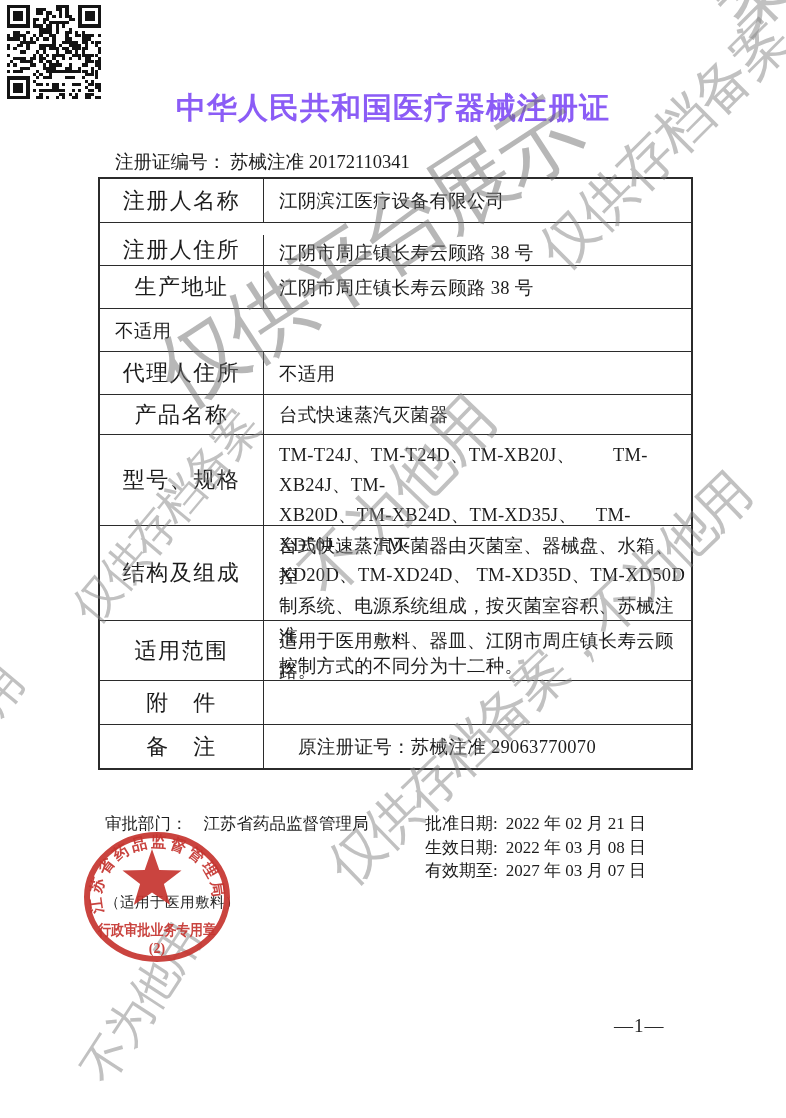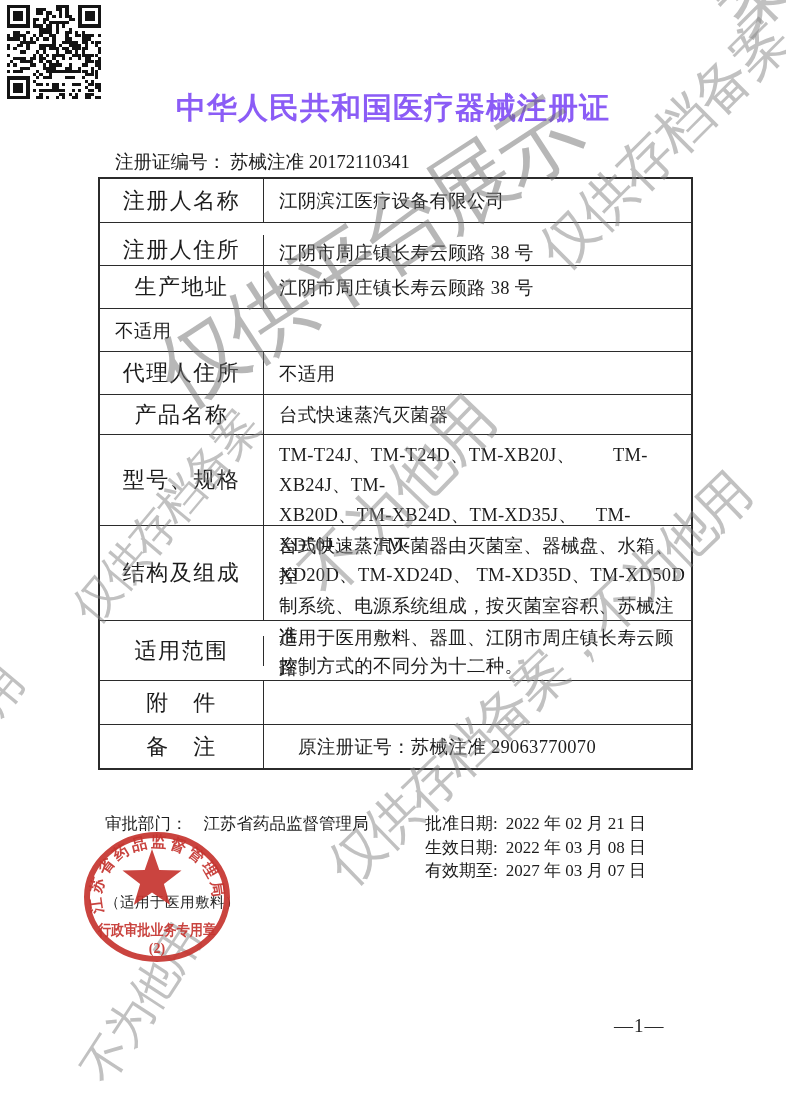--- a/index.html
+++ b/index.html
@@ -428,21 +428,21 @@
       <div class="val top">TM-T24J、TM-T24D、TM-XB20J、　　TM-XB24J、TM-
 XB20D、TM-XB24D、TM-XD35J、　TM-XD50J、　 TM-
 XD20D、TM-XD24D、 TM-XD35D、TM-XD50D</div>
     </div>
     <div class="trow" style="height:95px;">
       <div class="lbl">结构及组成</div>
       <div class="val top">台式快速蒸汽灭菌器由灭菌室、器械盘、水箱、控
 制系统、电源系统组成，按灭菌室容积、苏械注准、
 控制方式的不同分为十二种。</div>
     </div>
-    <div class="trow" style="height:60px;align-items:center;">
+    <div class="trow" style="height:60px;">
       <div class="lbl">适用范围</div>
       <div class="val top">适用于医用敷料、器皿、江阴市周庄镇长寿云顾路。</div>
     </div>
     <div class="trow" style="height:44px;">
       <div class="lbl">附　件</div>
     </div>
     <div class="trow" style="height:44px;gap:19px;">
       <div class="lbl">备　注</div>
       <div class="val">原注册证号：苏械注准 29063770070</div>
     </div>

